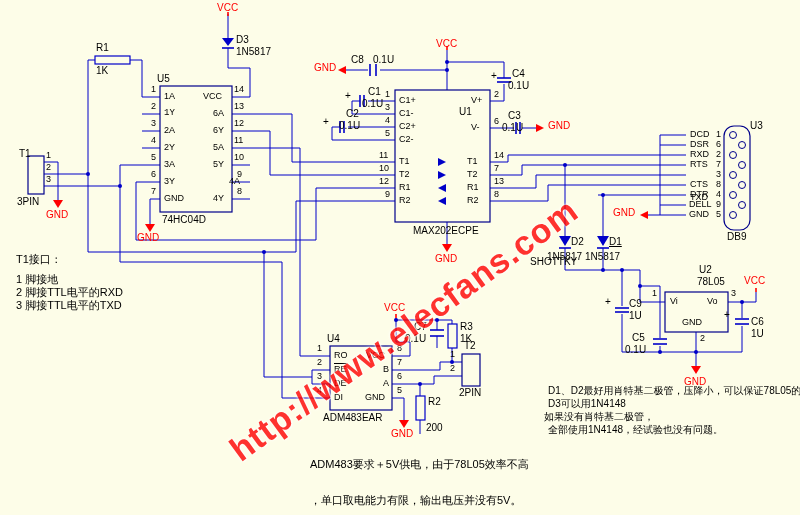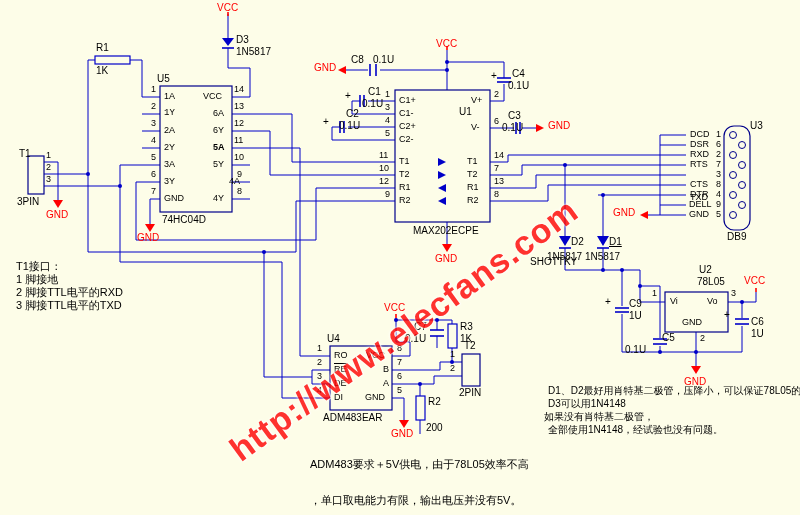--- a/index.html
+++ b/index.html
@@ -267,21 +267,21 @@
       <span class="lab p" style="left: 164px; top: 92px;">1A</span>
       <span class="lab p" style="left: 164px; top: 109px; font-family: Liberation Mono, monospace;">1Y</span>
       <span class="lab p" style="left: 164px; top: 126px;">2A</span>
       <span class="lab p" style="left: 164px; top: 143px;">2Y</span>
       <span class="lab p" style="left: 164px; top: 160px;">3A</span>
       <span class="lab p" style="left: 164px; top: 177px;">3Y</span>
       <span class="lab p" style="left: 164px; top: 194px;">GND</span>
       <span class="lab p" style="left: 203px; top: 92px;">VCC</span>
       <span class="lab p" style="left: 213px; top: 109px;">6A</span>
       <span class="lab p" style="left: 213px; top: 126px;">6Y</span>
-      <span class="lab p" style="left: 213px; top: 143px; font-weight: bold;">5A</span>
+      <span class="lab p" style="left: 213px; top: 143px;">5A</span>
       <span class="lab p" style="left: 213px; top: 160px;">5Y</span>
       <span class="lab p" style="left: 229px; top: 177px;">4A</span>
       <span class="lab p" style="left: 213px; top: 194px;">4Y</span>
       <span class="lab p" style="left: 151px; top: 85px;">1</span>
       <span class="lab p" style="left: 151px; top: 102px;">2</span>
       <span class="lab p" style="left: 151px; top: 119px;">3</span>
       <span class="lab p" style="left: 151px; top: 136px;">4</span>
       <span class="lab p" style="left: 151px; top: 153px;">5</span>
       <span class="lab p" style="left: 151px; top: 170px;">6</span>
       <span class="lab p" style="left: 151px; top: 187px;">7</span>
@@ -378,21 +378,21 @@
       <span class="lab p" style="left: 707px; top: 297px;">Vo</span>
       <span class="lab p" style="left: 682px; top: 318px;">GND</span>
       <span class="lab p" style="left: 652px; top: 289px;">1</span>
       <span class="lab p" style="left: 731px; top: 289px;">3</span>
       <span class="lab p" style="left: 700px; top: 334px;">2</span>
       <span class="lab r" style="left: 744px; top: 276px;">VCC</span>
       <span class="lab r" style="left: 684px; top: 377px;">GND</span>
       <span class="lab k" style="left: 605px; top: 297px;">+</span>
       <span class="lab k" style="left: 629px; top: 299px;">C9</span>
       <span class="lab k" style="left: 629px; top: 311px;">1U</span>
-      <span class="lab k" style="left: 632px; top: 333px; margin-left: 30px;">C5</span>
+      <span class="lab k" style="left: 632px; top: 333px;">C5</span>
       <span class="lab k" style="left: 625px; top: 345px;">0.1U</span>
       <span class="lab k" style="left: 724px; top: 310px;">+</span>
       <span class="lab k" style="left: 751px; top: 317px;">C6</span>
       <span class="lab k" style="left: 751px; top: 329px;">1U</span>
       <span class="lab k" style="left: 327px; top: 334px;">U4</span>
       <span class="lab k" style="left: 323px; top: 413px;">ADM483EAR</span>
       <span class="lab p" style="left: 334px; top: 351px;">RO</span>
       <span class="lab p ovl" style="left: 334px; top: 365px;">RE</span>
       <span class="lab p" style="left: 334px; top: 379px;">DE</span>
       <span class="lab p" style="left: 334px; top: 393px;">DI</span>
@@ -413,21 +413,21 @@
       <span class="lab k" style="left: 414px; top: 322px;">C7</span>
       <span class="lab k" style="left: 405px; top: 334px;">0.1U</span>
       <span class="lab k" style="left: 460px; top: 322px;">R3</span>
       <span class="lab k" style="left: 460px; top: 334px;">1K</span>
       <span class="lab k" style="left: 464px; top: 341px;">T2</span>
       <span class="lab k" style="left: 459px; top: 388px;">2PIN</span>
       <span class="lab p" style="left: 450px; top: 350px;">1</span>
       <span class="lab p" style="left: 450px; top: 364px;">2</span>
       <span class="lab k" style="left: 428px; top: 397px;">R2</span>
       <span class="lab k" style="left: 426px; top: 423px;">200</span>
-      <span class="lab cn" style="left: 16px; top: 261px;">T1接口：</span>
+      <span class="lab cn" style="left: 16px; top: 254px;">T1接口：</span>
       <span class="lab cn" style="left: 16px; top: 274px;">1 脚接地</span>
       <span class="lab cn" style="left: 16px; top: 287px;">2 脚接TTL电平的RXD</span>
       <span class="lab cn" style="left: 16px; top: 300px;">3 脚接TTL电平的TXD</span>
       <span class="lab cn" style="left: 310px; top: 459px;">ADM483要求＋5V供电，由于78L05效率不高</span>
       <span class="lab cn" style="left: 310px; top: 483px; margin-top: 12px;">，单口取电能力有限，输出电压并没有5V。</span>
       <span class="lab cn2" style="left: 548px; top: 386px;">D1、D2最好用肖特基二极管，压降小，可以保证78L05的输出。</span>
       <span class="lab cn2" style="left: 548px; top: 399px;">D3可以用1N4148</span>
       <span class="lab cn2" style="left: 544px; top: 412px;">如果没有肖特基二极管，</span>
       <span class="lab cn2" style="left: 548px; top: 425px;">全部使用1N4148，经试验也没有问题。</span>
     </div>

